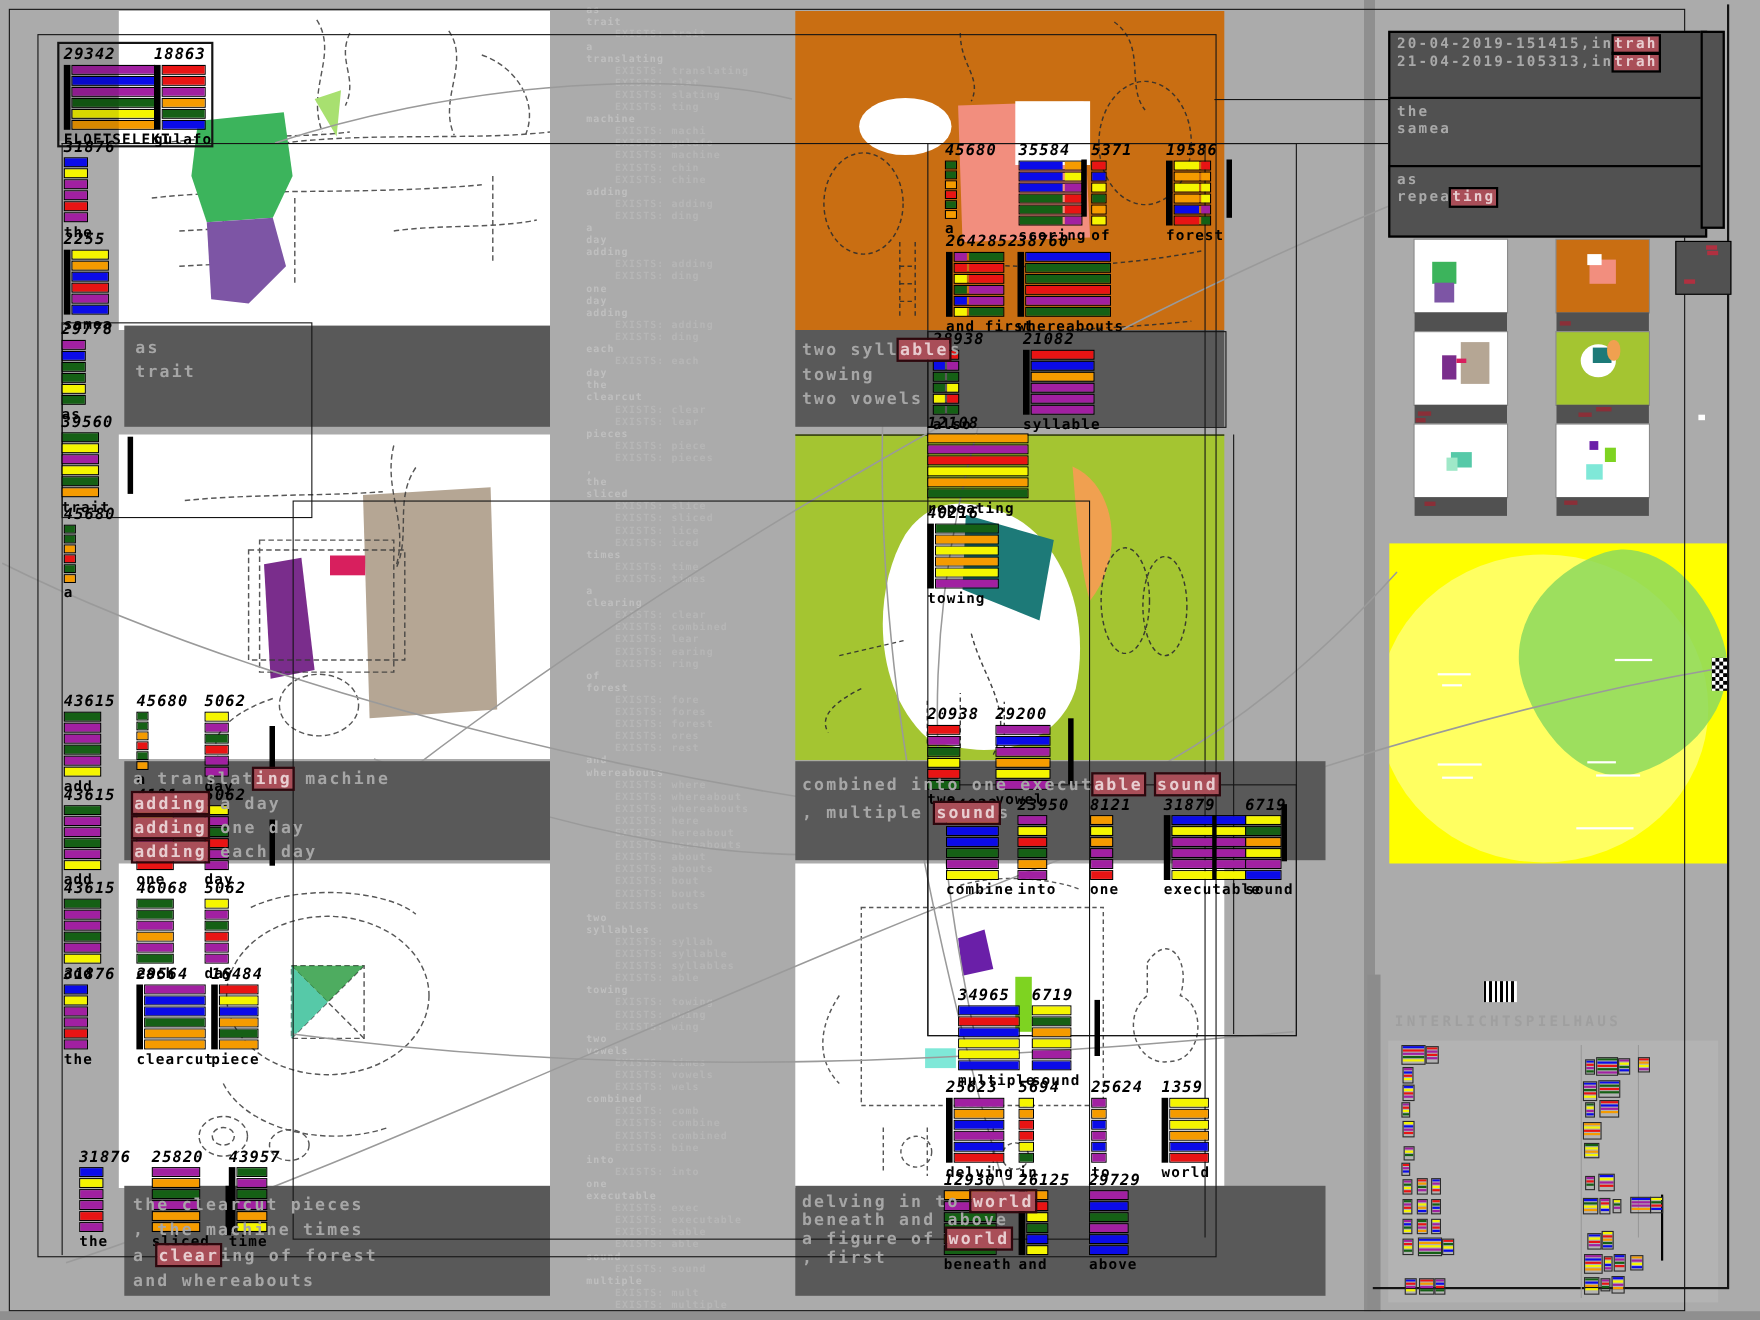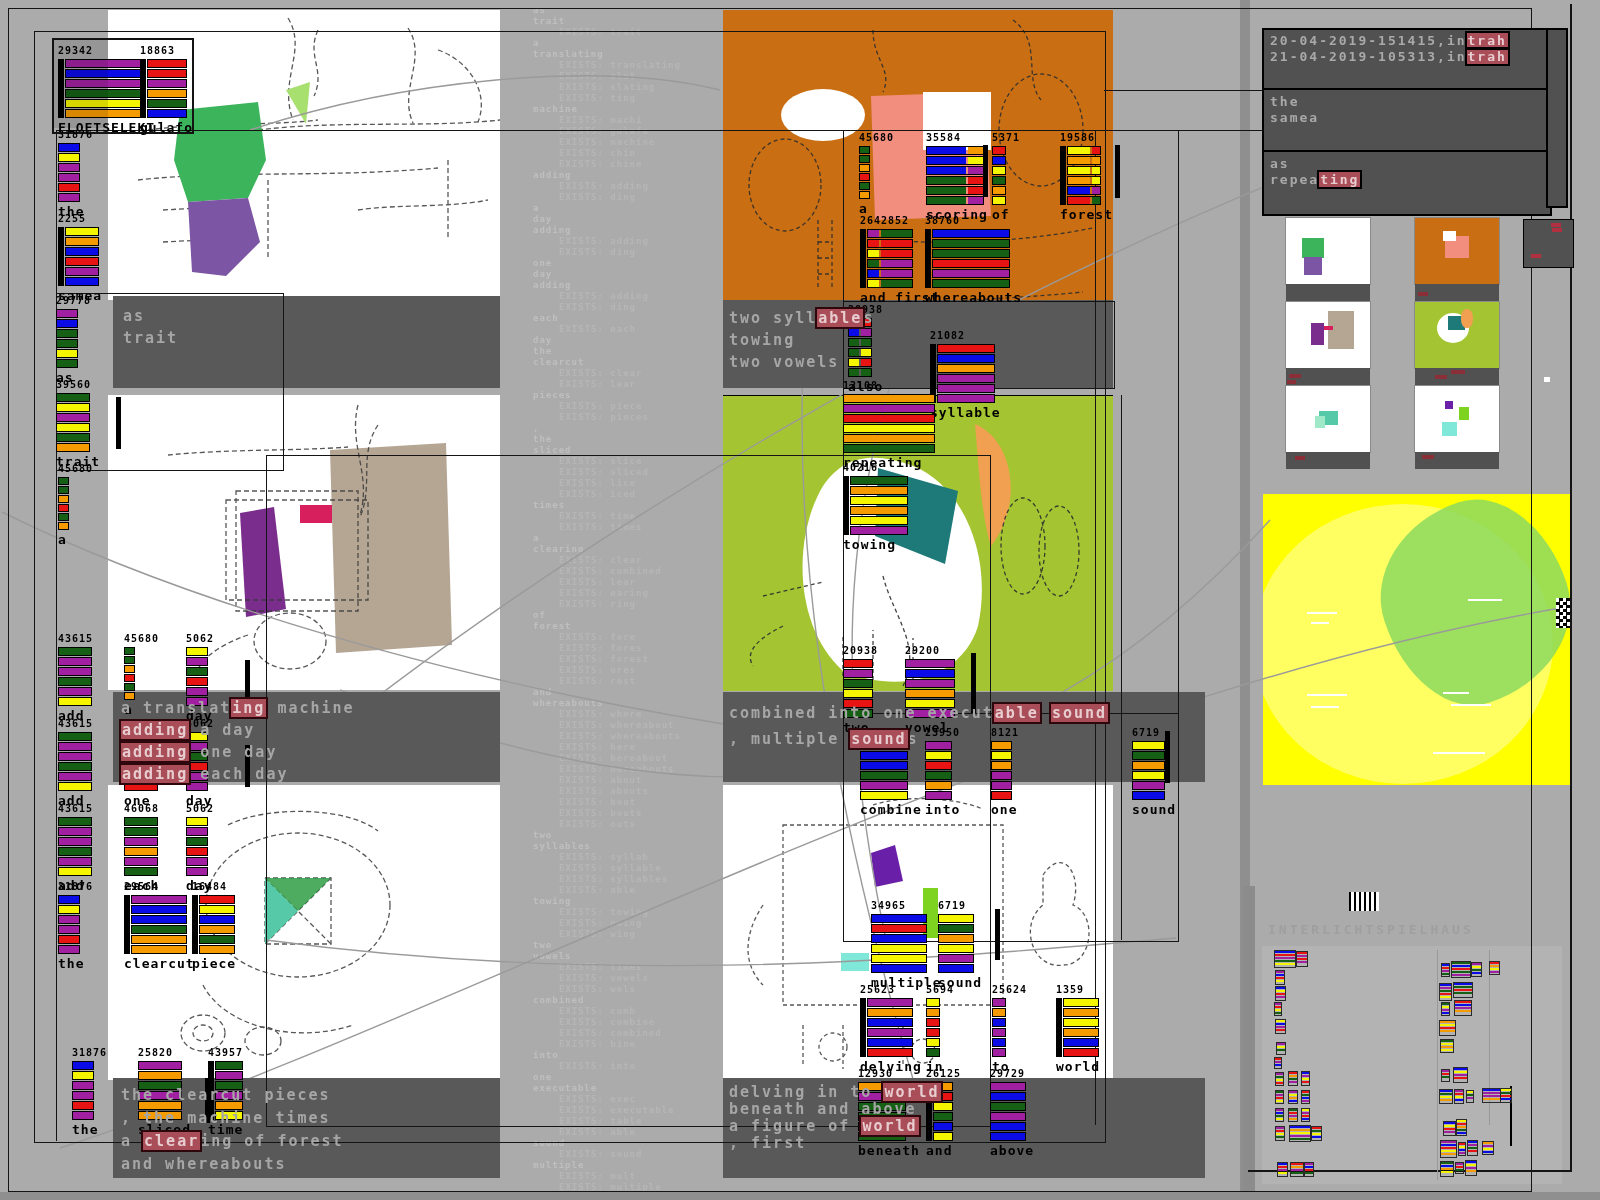--- a/index.html
+++ b/index.html
@@ -4,21 +4,21 @@
 <style>
   html,body{margin:0;padding:0;background:#ABABAB;}
   #canvas{position:relative;width:1600px;height:1200px;background:#ABABAB;overflow:hidden;
           font-family:"DejaVu Sans Mono",monospace;}
   .panel{position:absolute;z-index:1;}
   .panel svg{position:absolute;left:0;top:0;}
   .strip{position:absolute;background:#595959;z-index:4;}
   .otext{position:absolute;z-index:8;font-weight:bold;font-size:15px;letter-spacing:2px;color:#A6A6A6;white-space:pre;}
   .otext .hl{background:#A94E58;color:#E8CDD0;outline:2px solid #2E070D;padding:0 1px;}
   .wb{position:absolute;z-index:6;color:#000;white-space:nowrap;}
-  .wb .num{font-size:10px;font-weight:bold;letter-spacing:1px;line-height:13px;margin-bottom:2px;}
+  .wb .num{font-size:14px;font-weight:bold;letter-spacing:1px;line-height:13px;margin-bottom:2px;font-style:italic;}
   .wb .bars{display:flex;flex-direction:column;gap:1px;position:relative;}
   .wb .bars.lb{border-left:6px solid #000;padding-left:1px;}
   .wb .bar{height:7px;border:1px solid #000;display:flex;gap:2px;}
   .wb.sm .bar{height:6px;}
   .wb .seg{height:100%;flex:1;}
   .wb .seg.s26{flex:0 0 26%;}
   .wb .seg.s24{flex:0 0 24%;}
   .wb .lbl{font-size:13px;font-weight:bold;letter-spacing:1px;margin-top:2px;}
   .wb .dvd{position:absolute;left:55%;top:0;bottom:0;width:4px;background:#000;}
   .fl{position:absolute;background:#141414;z-index:5;pointer-events:none;}
@@ -1077,21 +1077,21 @@
           <span class="seg" style="background: rgb(245, 245, 0);"></span>
           <span class="seg" style="background: rgb(232, 20, 20);"></span>
         </div>
         <div class="bar">
           <span class="seg" style="background: rgb(21, 96, 21);"></span>
           <span class="seg" style="background: rgb(21, 96, 21);"></span>
         </div>
       </div>
       <div class="lbl">also</div>
     </div>
-    <div class="wb" style="left: 930px; top: 303px; margin-top: 26px;">
+    <div class="wb" style="left: 930px; top: 303px;">
       <div class="num">21082</div>
       <div class="bars lb" style="width: 58px;">
         <div class="bar">
           <span class="seg" style="background: rgb(232, 20, 20);"></span>
         </div>
         <div class="bar">
           <span class="seg" style="background: rgb(11, 11, 232);"></span>
         </div>
         <div class="bar">
           <span class="seg" style="background: rgb(245, 155, 0);"></span>
@@ -1268,20 +1268,45 @@
           <span class="seg" style="background: rgb(161, 32, 161);"></span>
         </div>
         <div class="bar">
           <span class="seg" style="background: rgb(161, 32, 161);"></span>
         </div>
         <div class="bar">
           <span class="seg" style="background: rgb(232, 20, 20);"></span>
         </div>
       </div>
       <div class="lbl">one</div>
+    </div>
+    <div class="wb" style="left: 1058px; top: 726px;">
+      <div class="num">31879</div>
+      <div class="bars lb" style="width: 68px;">
+        <div class="bar">
+          <span class="seg" style="background: rgb(11, 11, 232);"></span>
+        </div>
+        <div class="bar">
+          <span class="seg" style="background: rgb(245, 245, 0);"></span>
+        </div>
+        <div class="bar">
+          <span class="seg" style="background: rgb(161, 32, 161);"></span>
+        </div>
+        <div class="bar">
+          <span class="seg" style="background: rgb(161, 32, 161);"></span>
+        </div>
+        <div class="bar">
+          <span class="seg" style="background: rgb(161, 32, 161);"></span>
+        </div>
+        <div class="bar">
+          <span class="seg" style="background: rgb(245, 245, 0);"></span>
+        </div>
+        <div class="dvd"></div>
+      </div>
+      <div class="lbl">executable</div>
     </div>
     <div class="wb" style="left: 1132px; top: 726px;">
       <div class="num">6719</div>
       <div class="bars" style="width: 33px;">
         <div class="bar">
           <span class="seg" style="background: rgb(245, 245, 0);"></span>
         </div>
         <div class="bar">
           <span class="seg" style="background: rgb(21, 96, 21);"></span>
         </div>

